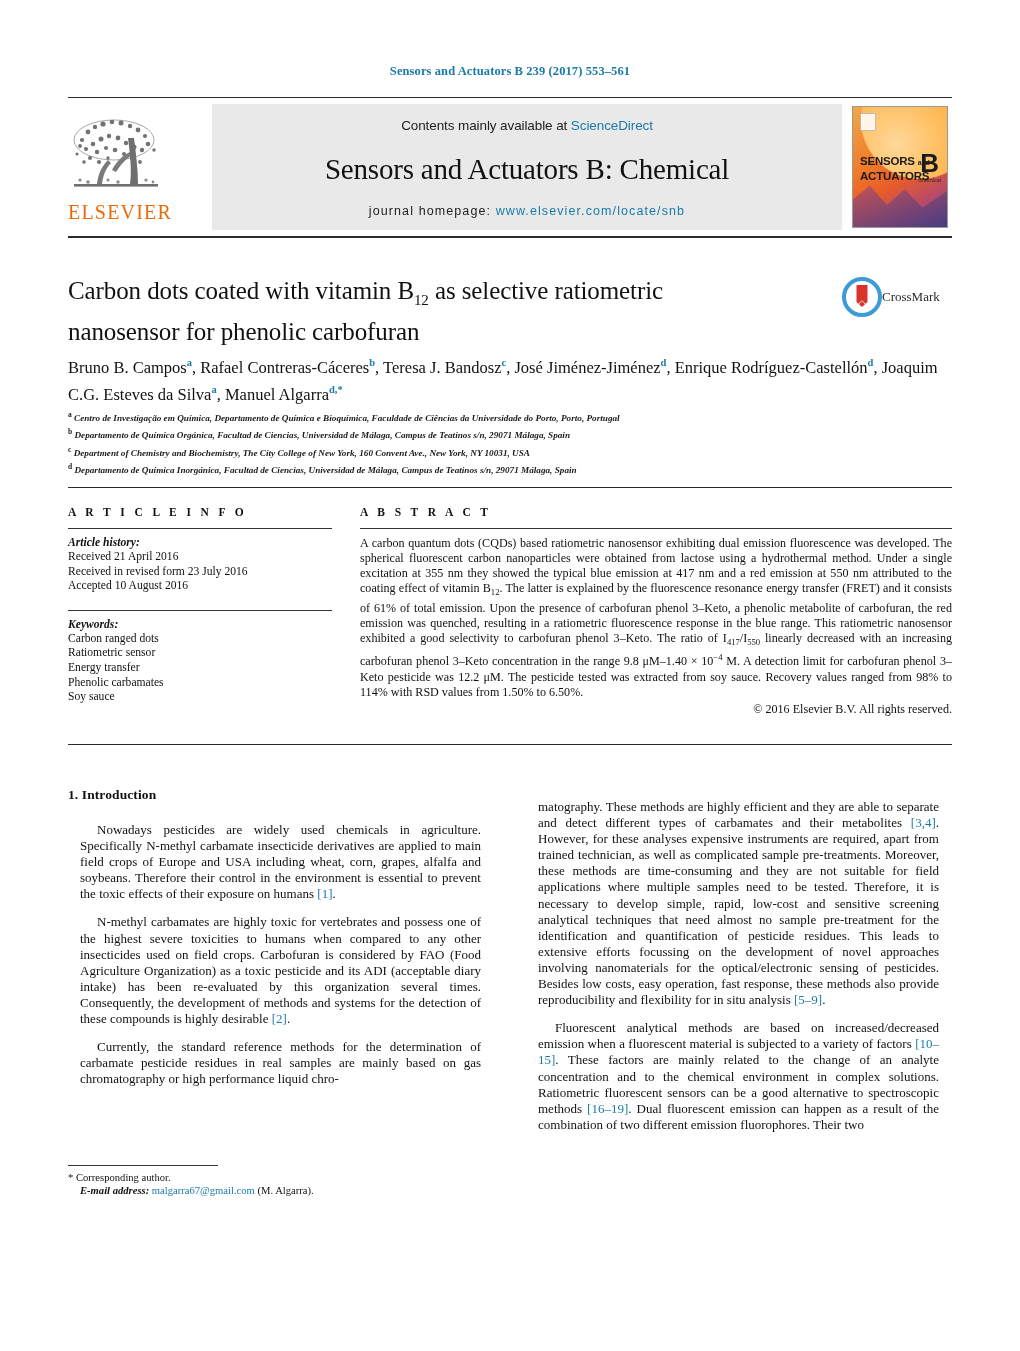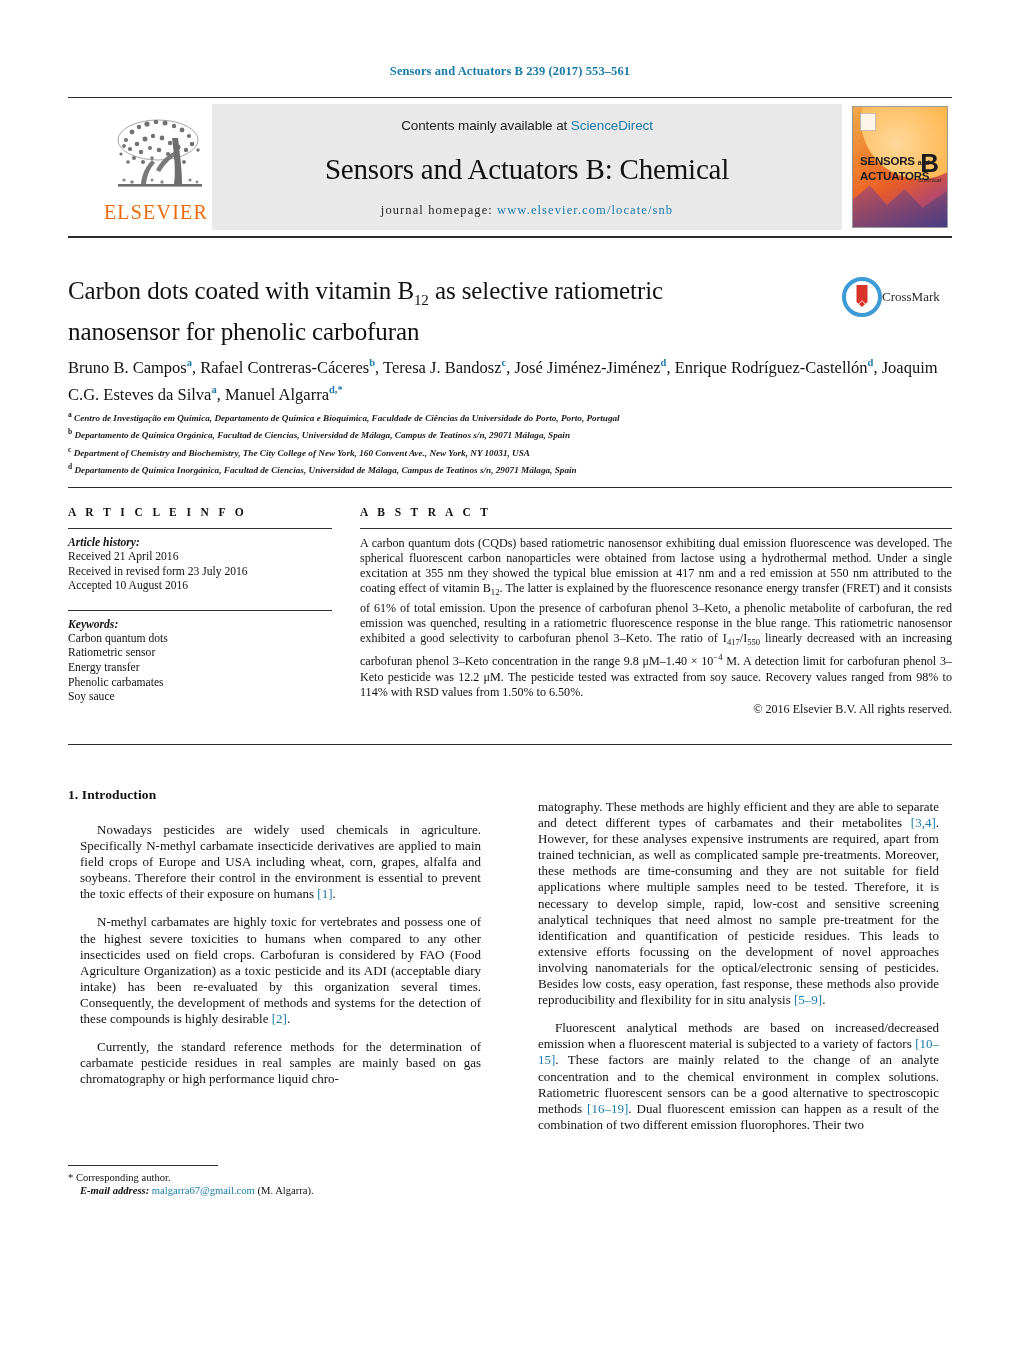--- a/index.html
+++ b/index.html
@@ -45,21 +45,21 @@
     display: flex;
     align-items: stretch;
     padding-top: 4px;
     padding-bottom: 4px;
   }
   .elsevier-block {
     width: 140px;
     flex: 0 0 140px;
     display: flex;
     flex-direction: column;
-    align-items: flex-end;
+    align-items: flex-start;
     justify-content: center;
     padding-top: 4px;
   }
   .tree-svg { display:block; }
   .elsevier-word {
     font-family: "Liberation Serif", serif;
     font-size: 20px;
     letter-spacing: 1.2px;
     color: #eb6b09;
     margin-top: 1px;
@@ -86,21 +86,21 @@
     font-size: 29px;
     color: #111;
     font-family: "Liberation Serif", serif;
     letter-spacing: -0.2px;
     margin: 6px 0 4px 0;
   }
   .homepage-line {
     font-size: 12.5px;
     letter-spacing: 1.1px;
     color: #222;
-    font-family: Liberation Serif, serif;
+    font-family: Liberation Sans, sans-serif;
   }
   .homepage-line .url { color: #1a7aa8; }
   .cover-block {
     flex: 0 0 104px;
     width: 104px;
     display: flex;
     align-items: center;
     justify-content: center;
   }
   .cover-img {
@@ -446,21 +446,21 @@
     <div class="info-col">
       <div class="sec-head">A R T I C L E   I N F O</div>
       <div class="rule-thin"></div>
       <div class="info-sub">Article history:</div>
       <div class="info-line">Received 21 April 2016</div>
       <div class="info-line">Received in revised form 23 July 2016</div>
       <div class="info-line">Accepted 10 August 2016</div>
       <div class="info-gap"></div>
       <div class="rule-thin"></div>
       <div class="info-sub">Keywords:</div>
-      <div class="info-line">Carbon quantum dots</div>
+      <div class="info-line">Carbon ranged dots</div>
       <div class="info-line">Ratiometric sensor</div>
       <div class="info-line">Energy transfer</div>
       <div class="info-line">Phenolic carbamates</div>
       <div class="info-line">Soy sauce</div>
     </div>
     <div class="abs-col">
       <div class="sec-head">A B S T R A C T</div>
       <div class="rule-thin"></div>
       <div class="abs-body">A carbon quantum dots (CQDs) based ratiometric nanosensor exhibiting dual emission fluorescence was developed. The spherical fluorescent carbon nanoparticles were obtained from lactose using a hydrothermal method. Under a single excitation at 355 nm they showed the typical blue emission at 417 nm and a red emission at 550 nm attributed to the coating effect of vitamin B<sub>12</sub>. The latter is explained by the fluorescence resonance energy transfer (FRET) and it consists of 61% of total emission. Upon the presence of carbofuran phenol 3–Keto, a phenolic metabolite of carbofuran, the red emission was quenched, resulting in a ratiometric fluorescence response in the blue range. This ratiometric nanosensor exhibited a good selectivity to carbofuran phenol 3–Keto. The ratio of I<sub>417</sub>/I<sub>550</sub> linearly decreased with an increasing carbofuran phenol 3–Keto concentration in the range 9.8 μM–1.40 × 10<sup>−4</sup> M. A detection limit for carbofuran phenol 3–Keto pesticide was 12.2 μM. The pesticide tested was extracted from soy sauce. Recovery values ranged from 98% to 114% with RSD values from 1.50% to 6.50%.</div>
       <div class="abs-copy">© 2016 Elsevier B.V. All rights reserved.</div>

